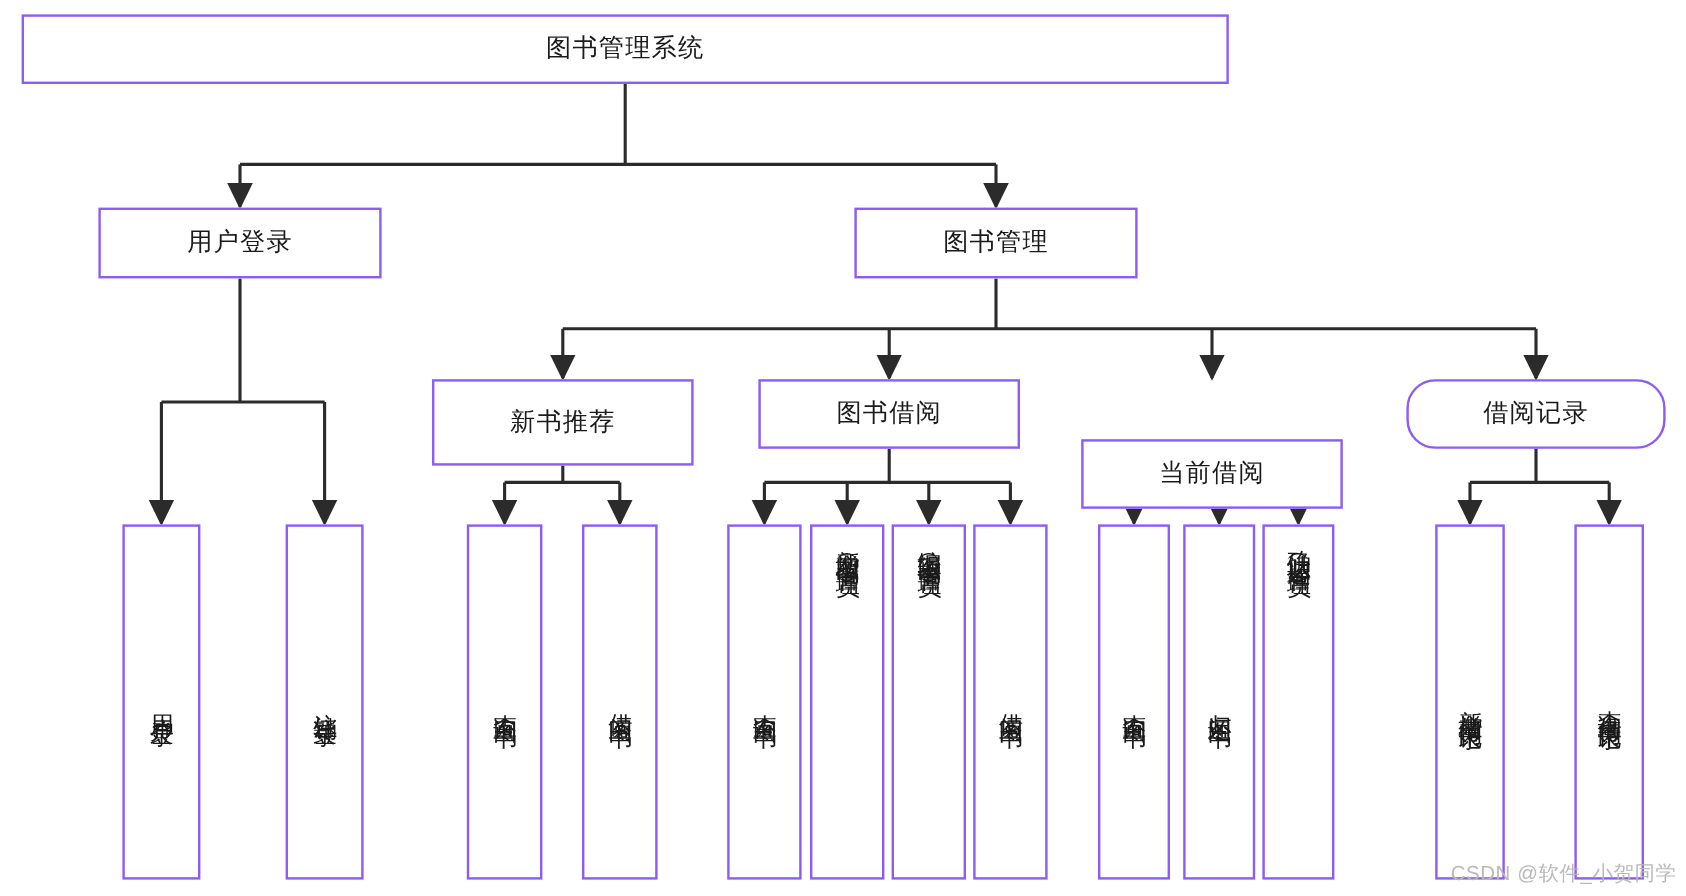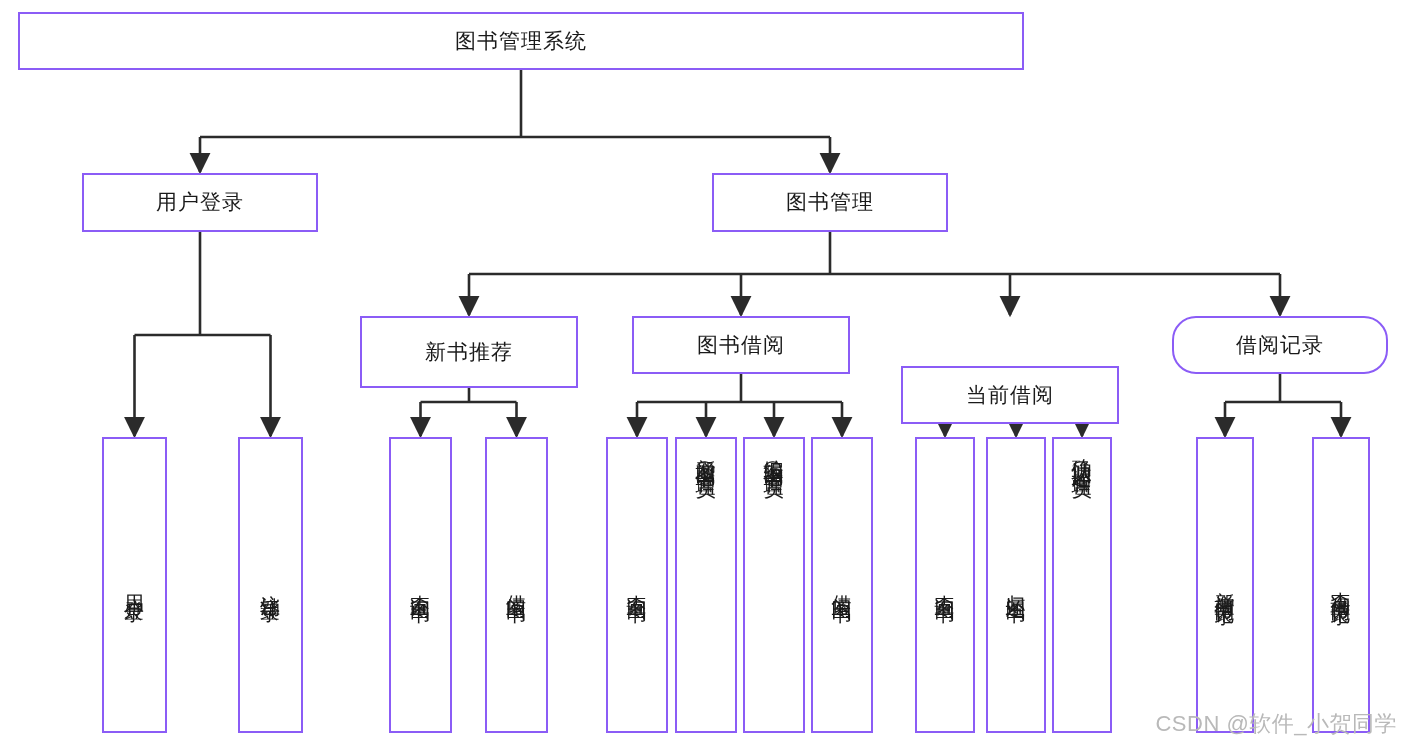--- a/index.html
+++ b/index.html
@@ -61,21 +61,21 @@
     margin-bottom: auto;
   }
   .node.vertical.center {
     align-items: center;
     padding-top: 0;
   }
   #watermark {
     position: absolute;
     right: 8px;
     bottom: 8px;
-    font-size: 22px;
+    font-size: 17px;
     color: #b9b9b9;
     letter-spacing: 0.5px;
     white-space: nowrap;
     z-index: 5;
   }
 </style>
 </head>
 <body>
 
 <div id="canvas">

